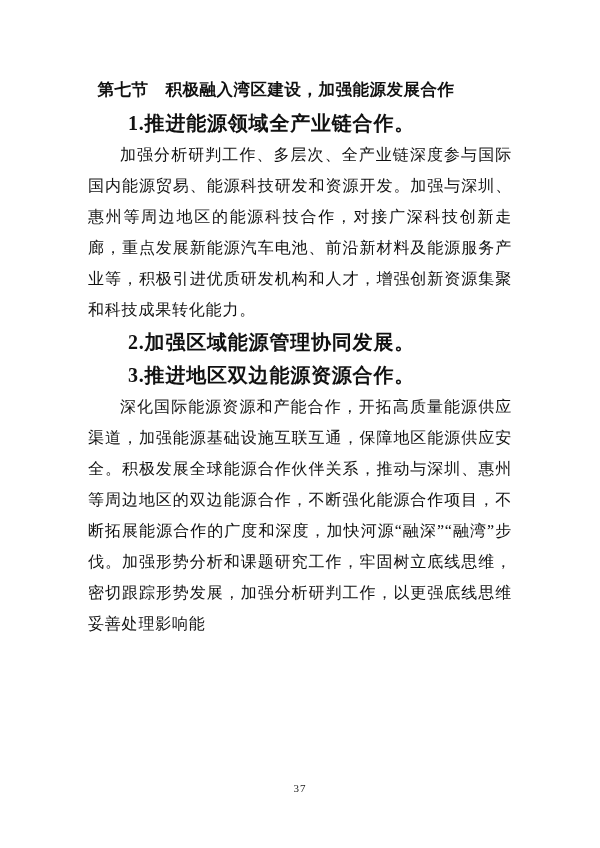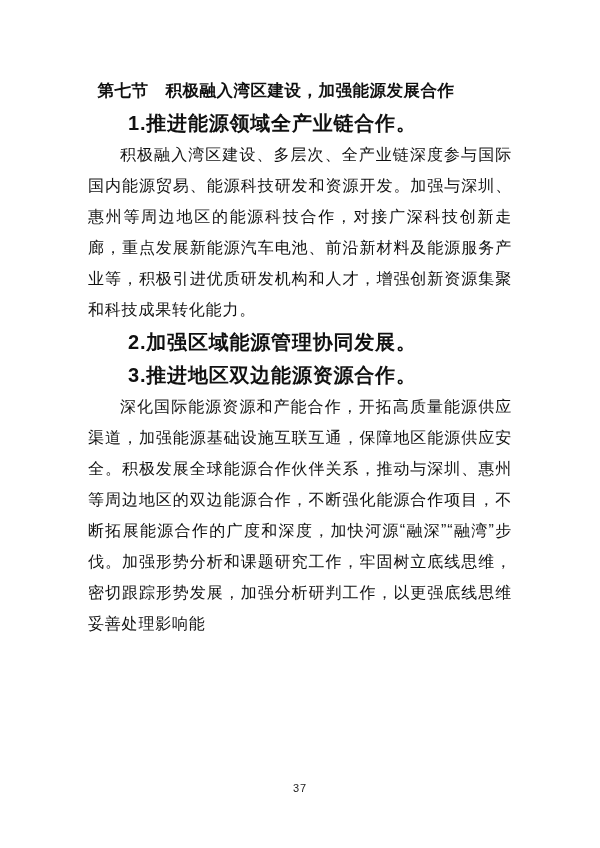--- a/index.html
+++ b/index.html
@@ -7,21 +7,21 @@
     padding: 0;
     background: #ffffff;
   }
   .page {
     position: relative;
     width: 600px;
     height: 848px;
     margin: 0 auto;
     background: #ffffff;
     color: #111111;
-    font-family: Liberation Sans, sans-serif;
+    font-family: Liberation Serif, serif;
     overflow: hidden;
     box-sizing: border-box;
   }
   .content {
     position: absolute;
     left: 88px;
     right: 88px;
     top: 0;
     padding-top: 74px;
   }
@@ -67,21 +67,21 @@
 </style>
 </head>
 <body>
 
 <div class="page">
   <div class="content">
 
     <h1 class="doc-title">第七节　积极融入湾区建设，加强能源发展合作</h1>
 
     <h2 class="sec-heading">1.推进能源领域全产业链合作。</h2>
-    <p class="body-para">积极融入湾区建设、多层次、全产业链深度参与国际国内能源贸易、能源科技研发和资源开发。加强与深圳、惠州等周边地区的能源科技合作，对接广深科技创新走廊，重点发展新能源汽车电池、前沿新材料及能源服务产业等，积极引进优质研发机构和人才，增强创新资源集聚和科技成果转化能力。</p>
+    <p class="body-para">加强分析研判工作、多层次、全产业链深度参与国际国内能源贸易、能源科技研发和资源开发。加强与深圳、惠州等周边地区的能源科技合作，对接广深科技创新走廊，重点发展新能源汽车电池、前沿新材料及能源服务产业等，积极引进优质研发机构和人才，增强创新资源集聚和科技成果转化能力。</p>
 
     <h2 class="sec-heading">2.加强区域能源管理协同发展。</h2>
 
     <h2 class="sec-heading">3.推进地区双边能源资源合作。</h2>
     <p class="body-para">深化国际能源资源和产能合作，开拓高质量能源供应渠道，加强能源基础设施互联互通，保障地区能源供应安全。积极发展全球能源合作伙伴关系，推动与深圳、惠州等周边地区的双边能源合作，不断强化能源合作项目，不断拓展能源合作的广度和深度，加快河源“融深”“融湾”步伐。加强形势分析和课题研究工作，牢固树立底线思维，密切跟踪形势发展，加强分析研判工作，以更强底线思维妥善处理影响能</p>
 
   </div>
 
   <div class="page-number">37</div>
 </div>

